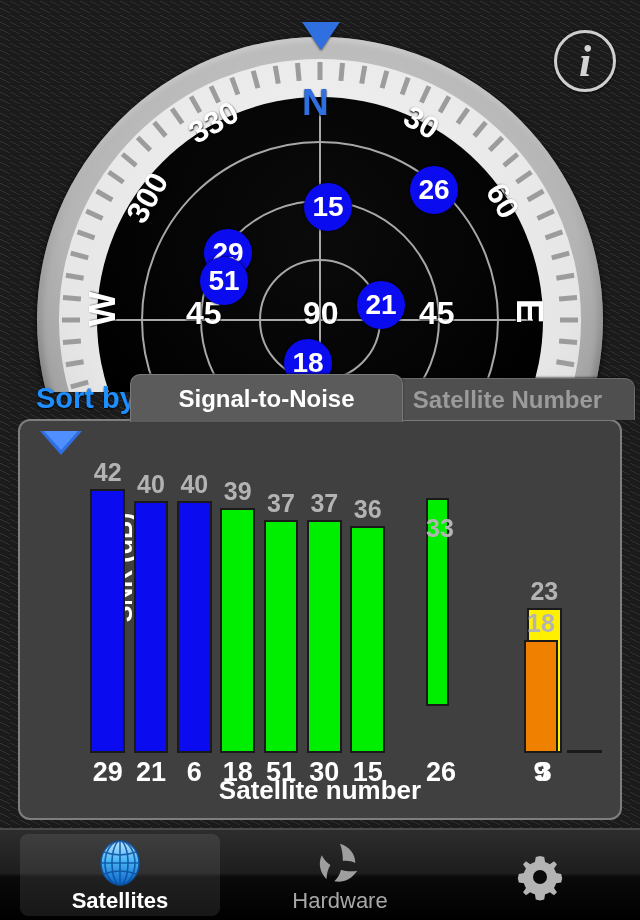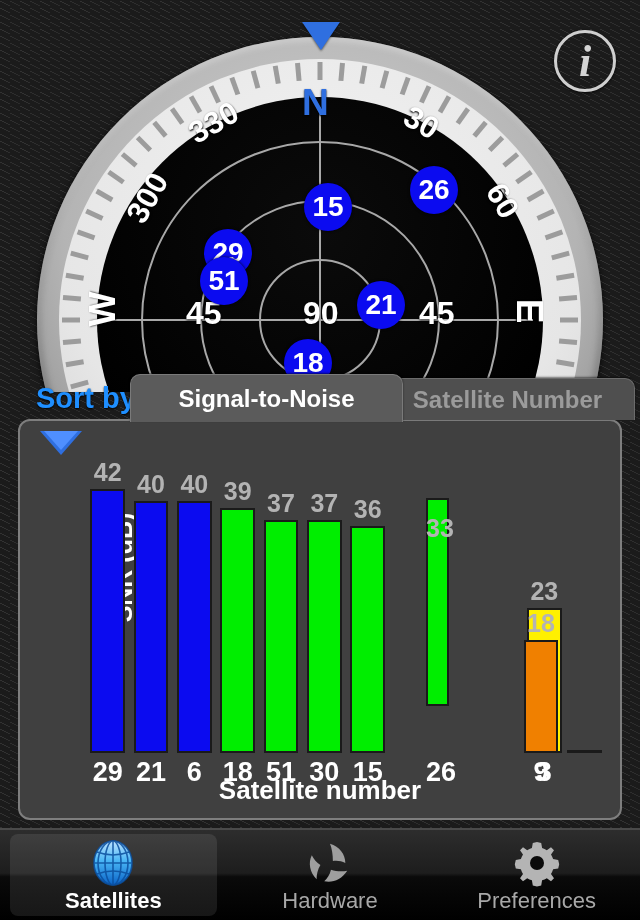--- a/index.html
+++ b/index.html
@@ -253,21 +253,21 @@
     flex: 1;
     display: flex; flex-direction: column;
     align-items: center; justify-content: center;
     gap: 2px;
     padding-top: 4px;
   }
   .tbitem .tblabel { font-size: 22px; color: #a8a8a8; font-weight: normal; }
   .tbitem.sel {
     background: rgba(255,255,255,.09);
     border-radius: 8px;
-    margin: 4px 10px;
+    margin: 4px 20px;
   }
   .tbitem.sel .tblabel { color: #fff; font-weight: bold; }
   .tbicon { height: 46px; display: flex; align-items: center; justify-content: center; }
 </style>
 </head>
 <body>
 
 <div class="carbon"></div>
 
 <div id="skyplot">
@@ -508,15 +508,14 @@
 
   <div class="tbitem">
     <div class="tbicon">
       <svg width="48" height="48" viewBox="0 0 48 48">
         <g fill="#b4b4b4">
           <path d="M24 3 l4.2 1 .9 5.1 c1.7.5 3.3 1.2 4.7 2.1 l4.2-3 3 3 -3 4.2 c.9 1.4 1.6 3 2.1 4.7 l5.1.9 1 4.2 -1 4.2 -5.1.9 c-.5 1.7-1.2 3.3-2.1 4.7 l3 4.2 -3 3 -4.2-3 c-1.4.9-3 1.6-4.7 2.1 l-.9 5.1 -4.2 1 -4.2-1 -.9-5.1 c-1.7-.5-3.3-1.2-4.7-2.1 l-4.2 3 -3-3 3-4.2 c-.9-1.4-1.6-3-2.1-4.7 l-5.1-.9 -1-4.2 1-4.2 5.1-.9 c.5-1.7 1.2-3.3 2.1-4.7 l-3-4.2 3-3 4.2 3 c1.4-.9 3-1.6 4.7-2.1 l.9-5.1 z"></path>
         </g>
         <circle cx="24" cy="24" r="7" fill="#0a0a0a"></circle>
       </svg>
     </div>
-    <span class="tblabel">Preferences</span>
   </div>
 </div>
 
 </body></html>

